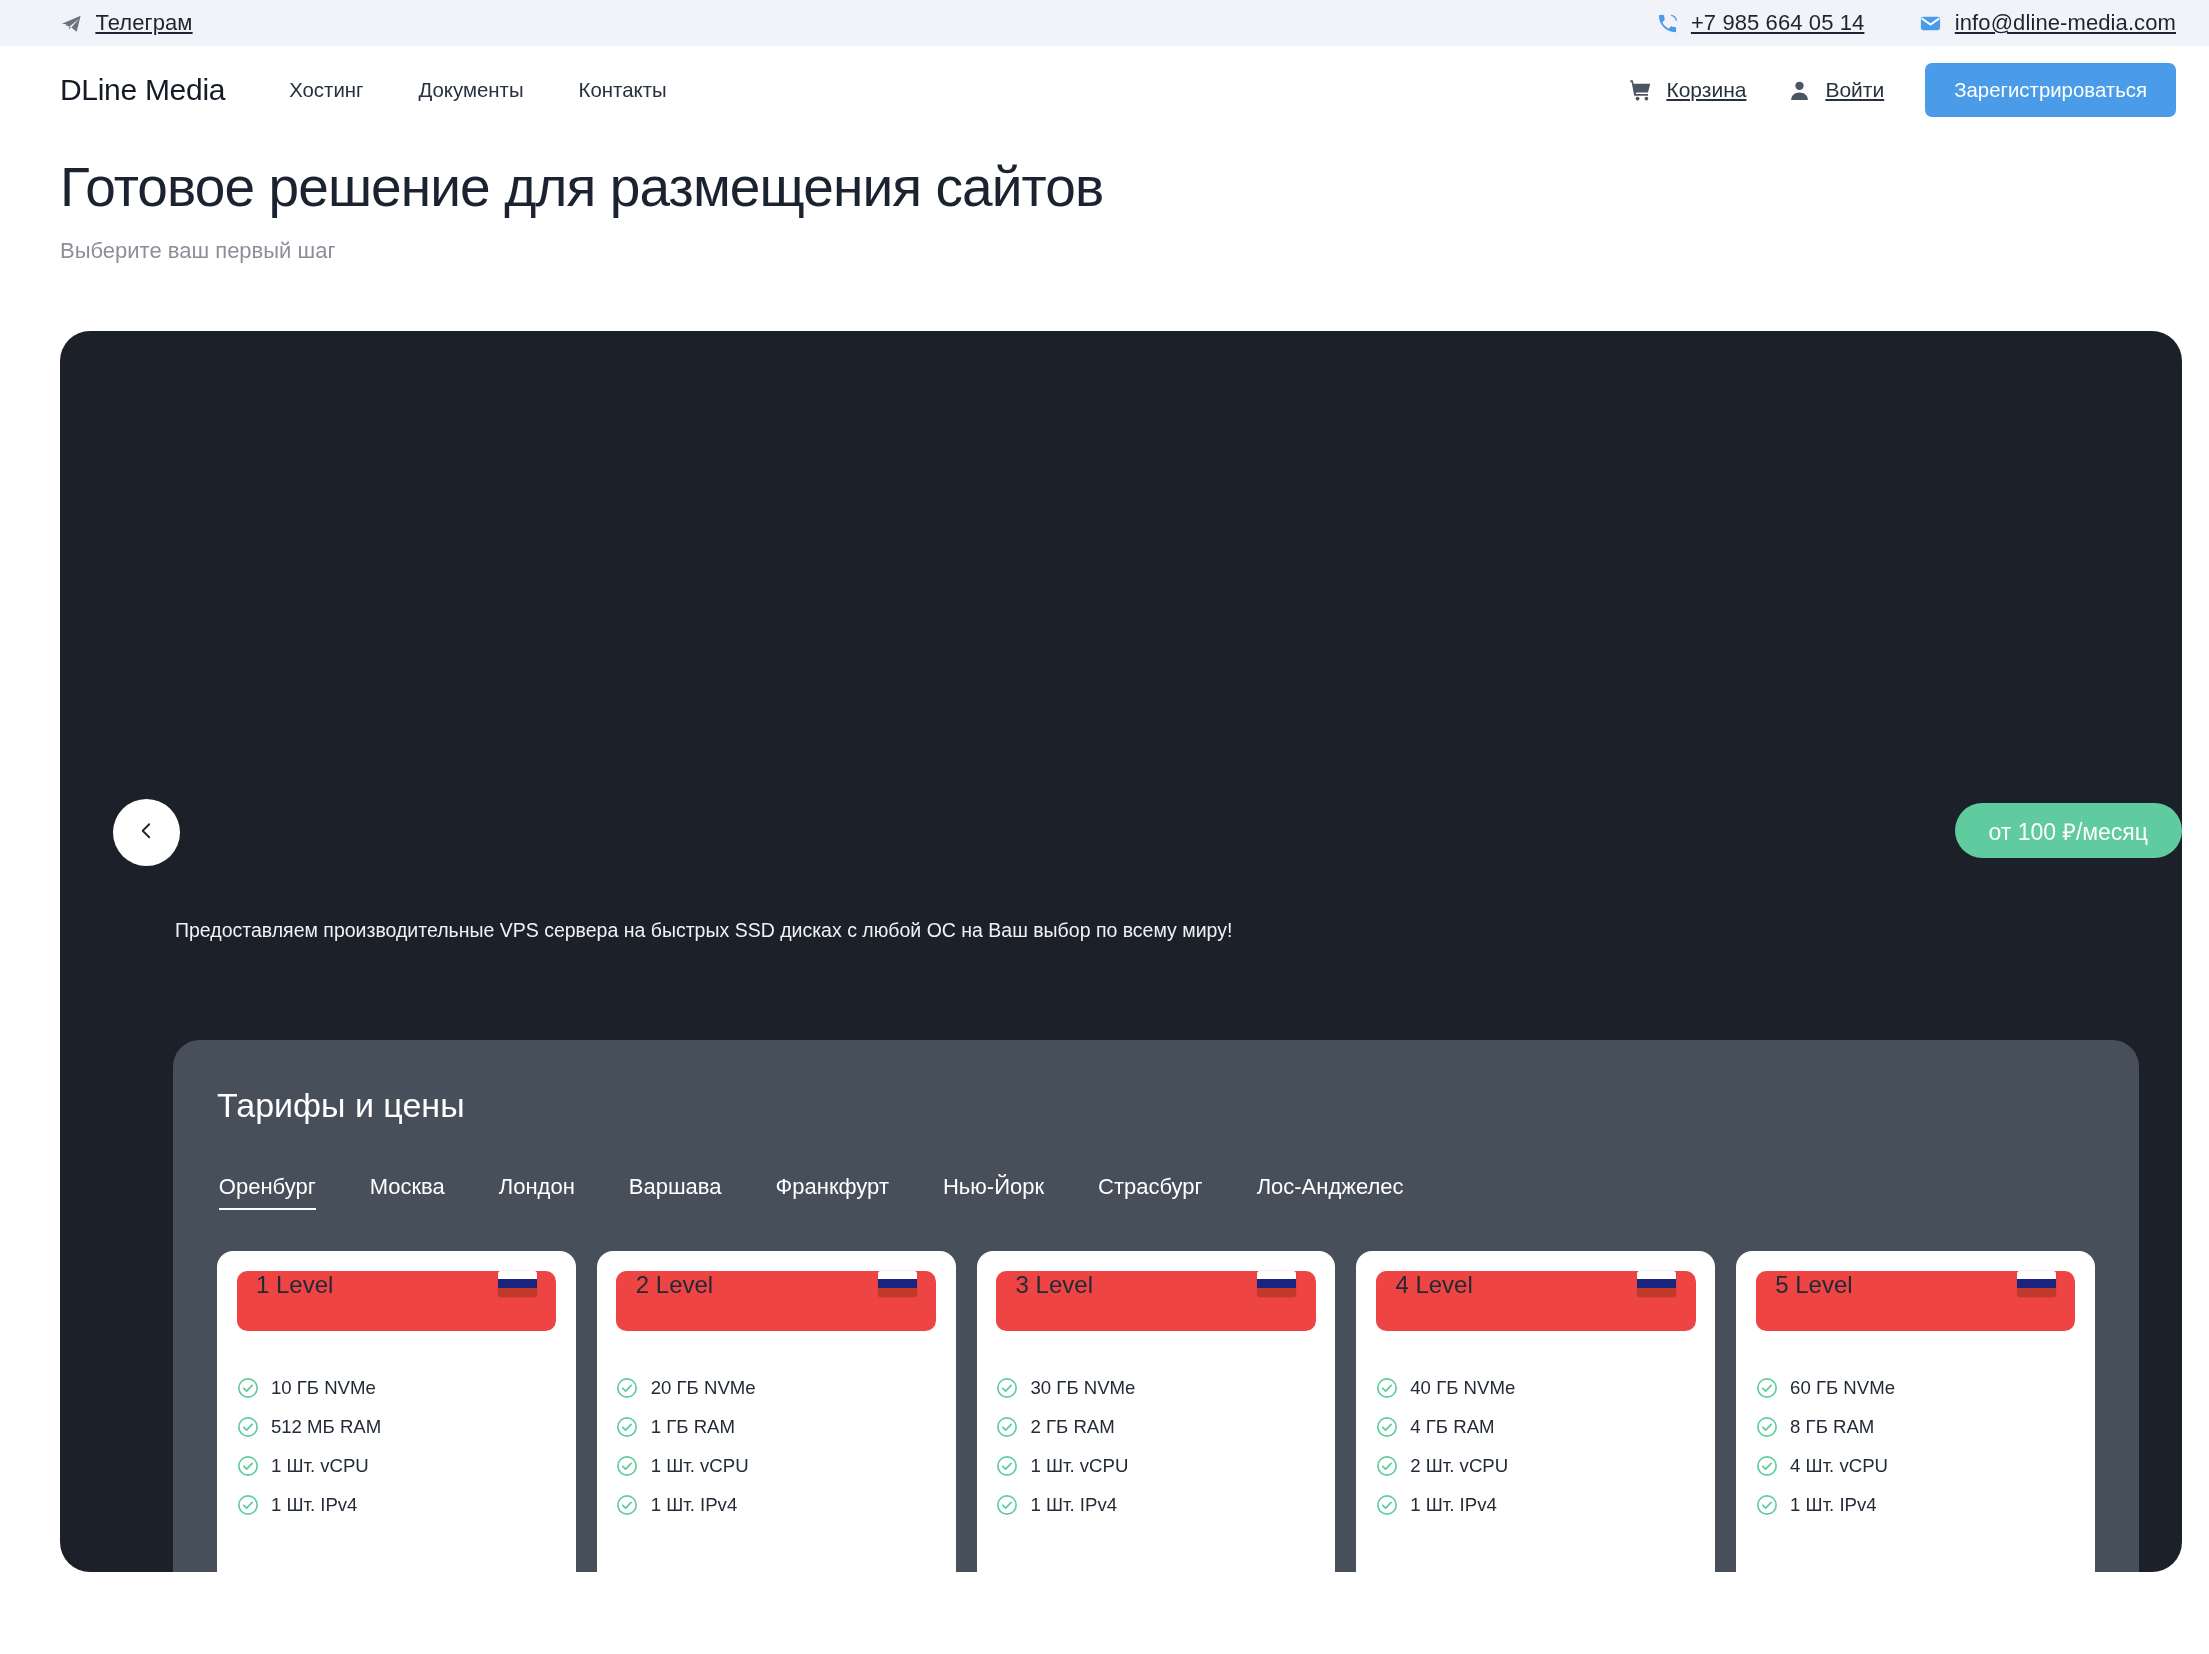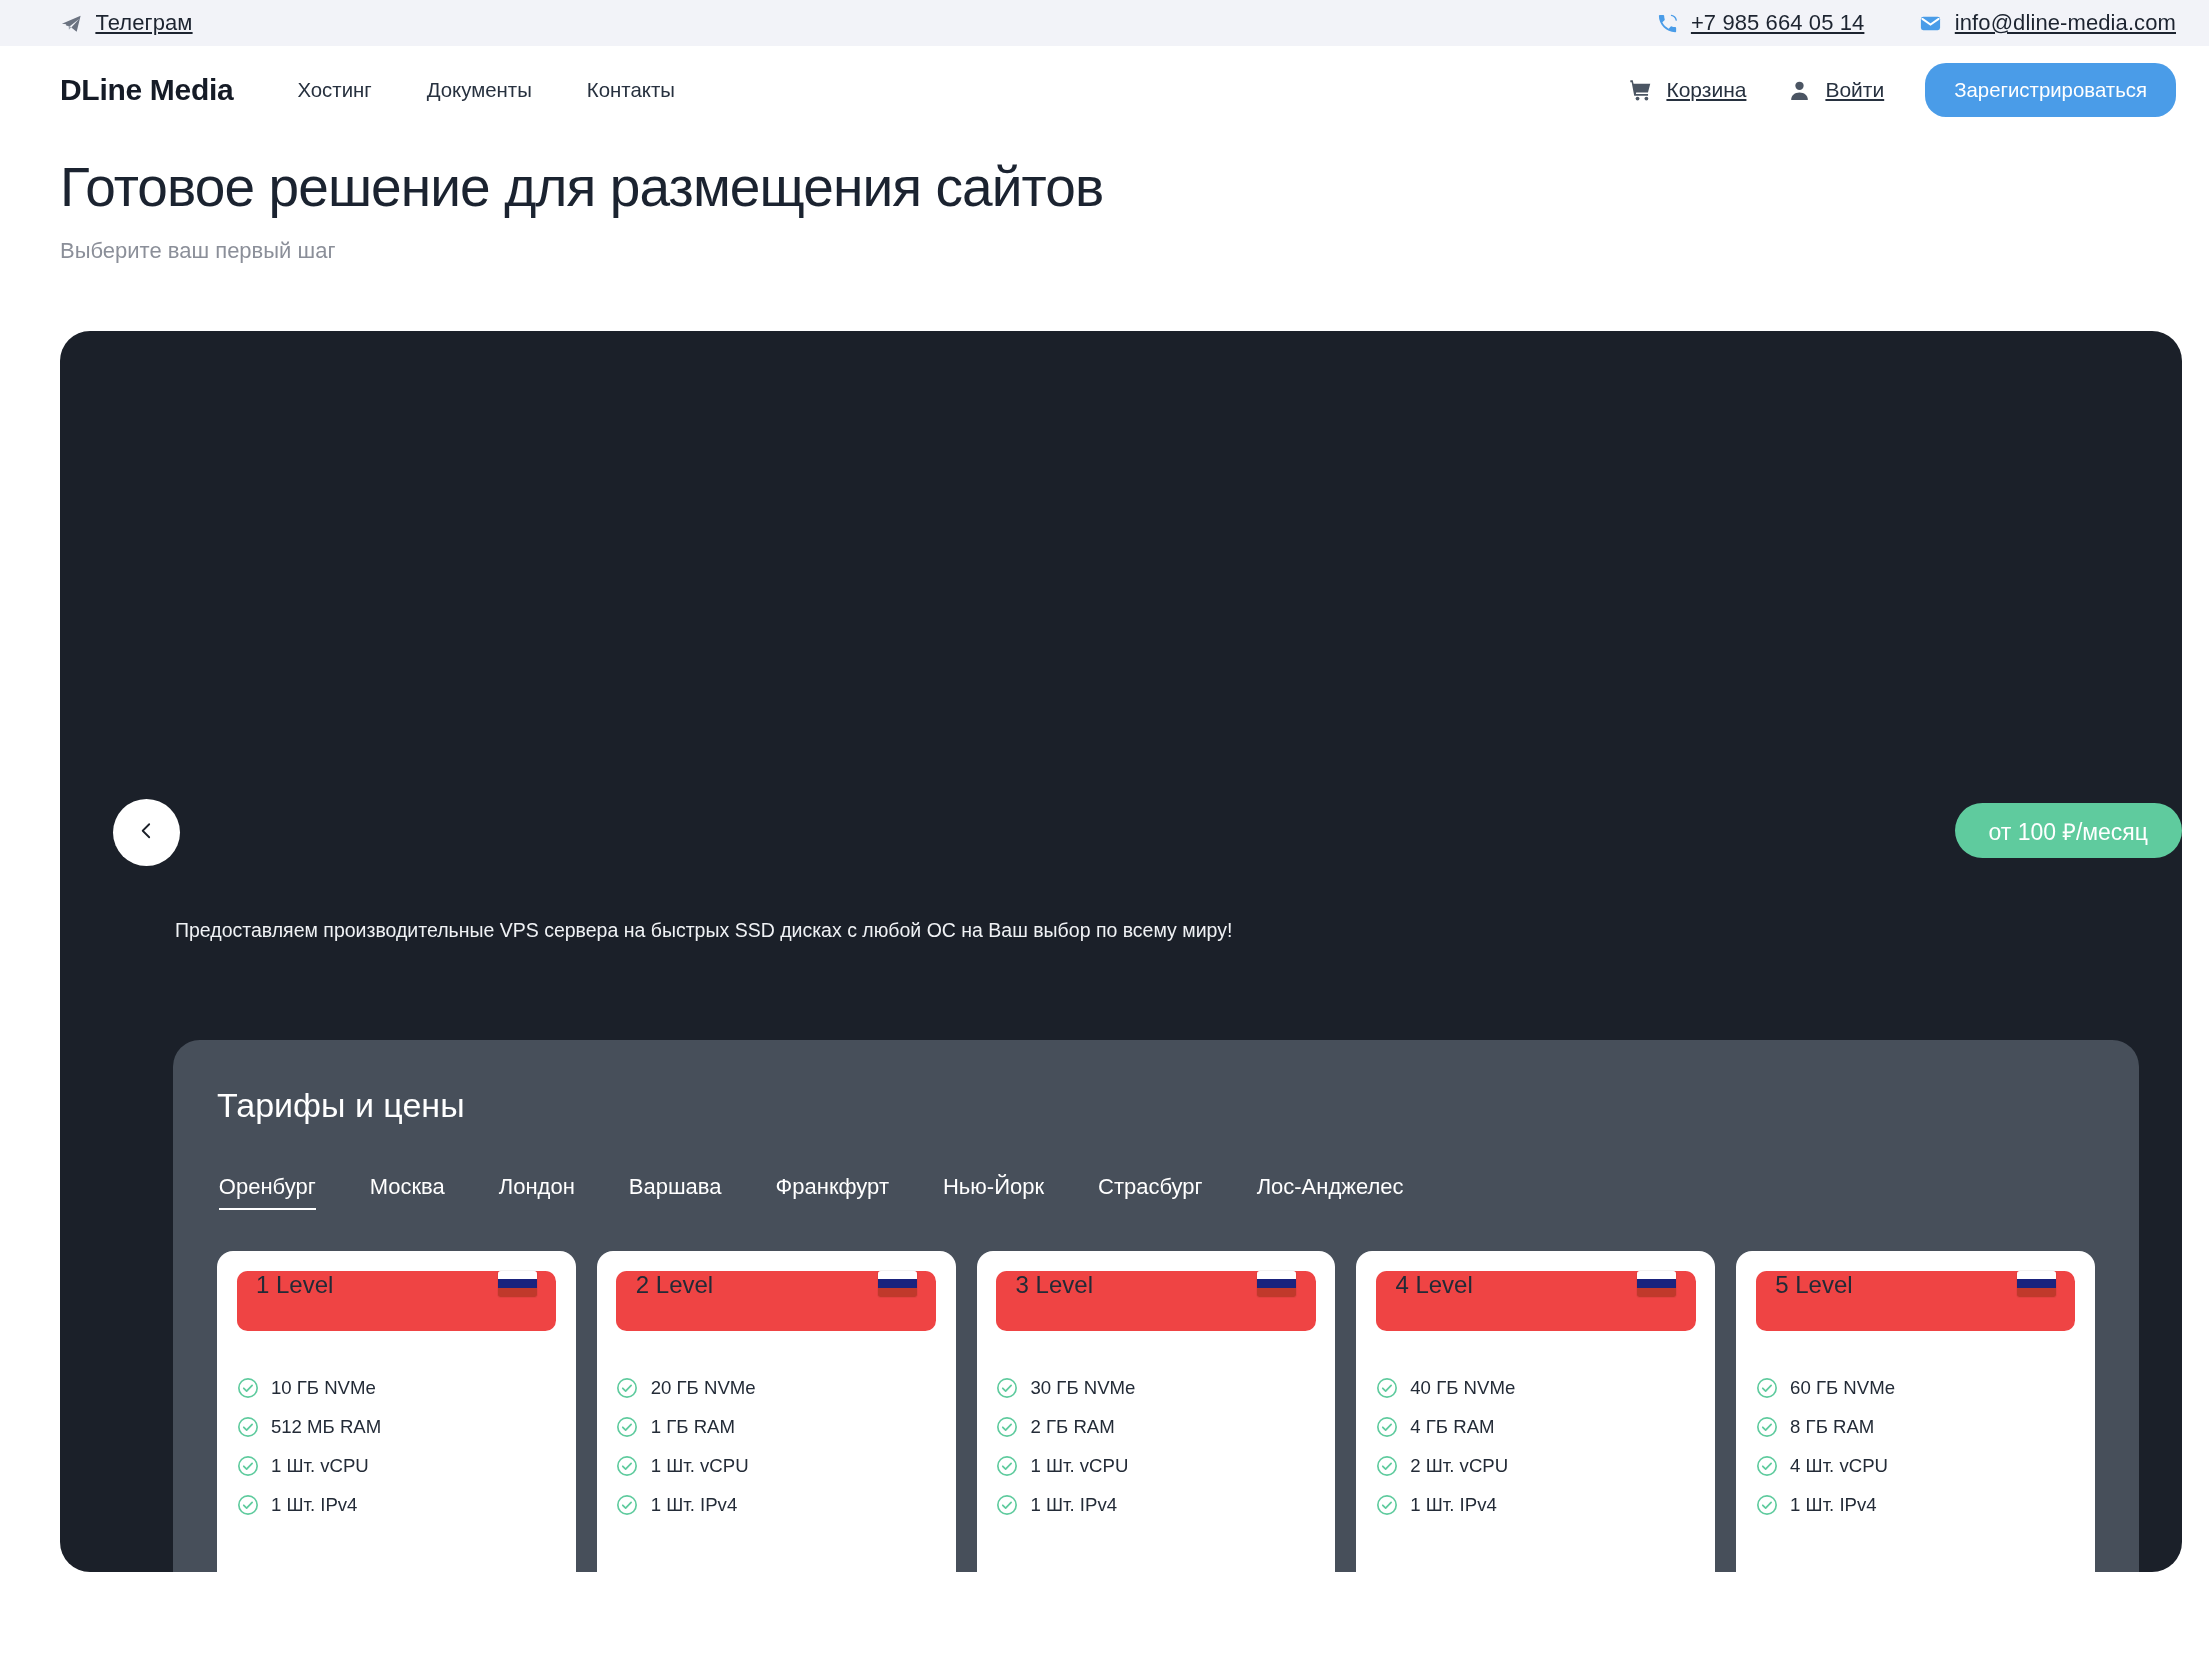--- a/index.html
+++ b/index.html
@@ -32,35 +32,35 @@
   
   .header {
     height: 88px;
     background: #fff;
     display: flex;
     align-items: center;
     padding: 0 34px 0 60px;
   }
   .logo {
     font-size: 30px;
-    font-weight: 700;
+    font-weight: 400;
     color: #151b26;
     letter-spacing: -0.3px;
     white-space: nowrap;
   }
   .nav { display: flex; align-items: center; gap: 55px; margin-left: 64px; }
   .nav a { font-size: 20.4px; color: #27313f; text-decoration: none; white-space: nowrap; text-align: right; }
   .hdr-right { margin-left: auto; display: flex; align-items: center; gap: 41px; }
   .hdr-link { display: flex; align-items: center; gap: 13px; font-size: 21px; color: #27313f; white-space: nowrap; }
   .cart-ico svg, .user-ico svg { display: block; }
   .btn-register {
     background: #4a9ce8;
     color: #fff;
     border: none;
-    border-radius: 21px;
+    border-radius: 7px;
     height: 54px;
     padding: 0 29px;
     font-size: 20.4px;
     font-family: inherit;
     cursor: pointer;
     white-space: nowrap;
   }
 
   
   .hero { padding: 23px 60px 0 60px; }

